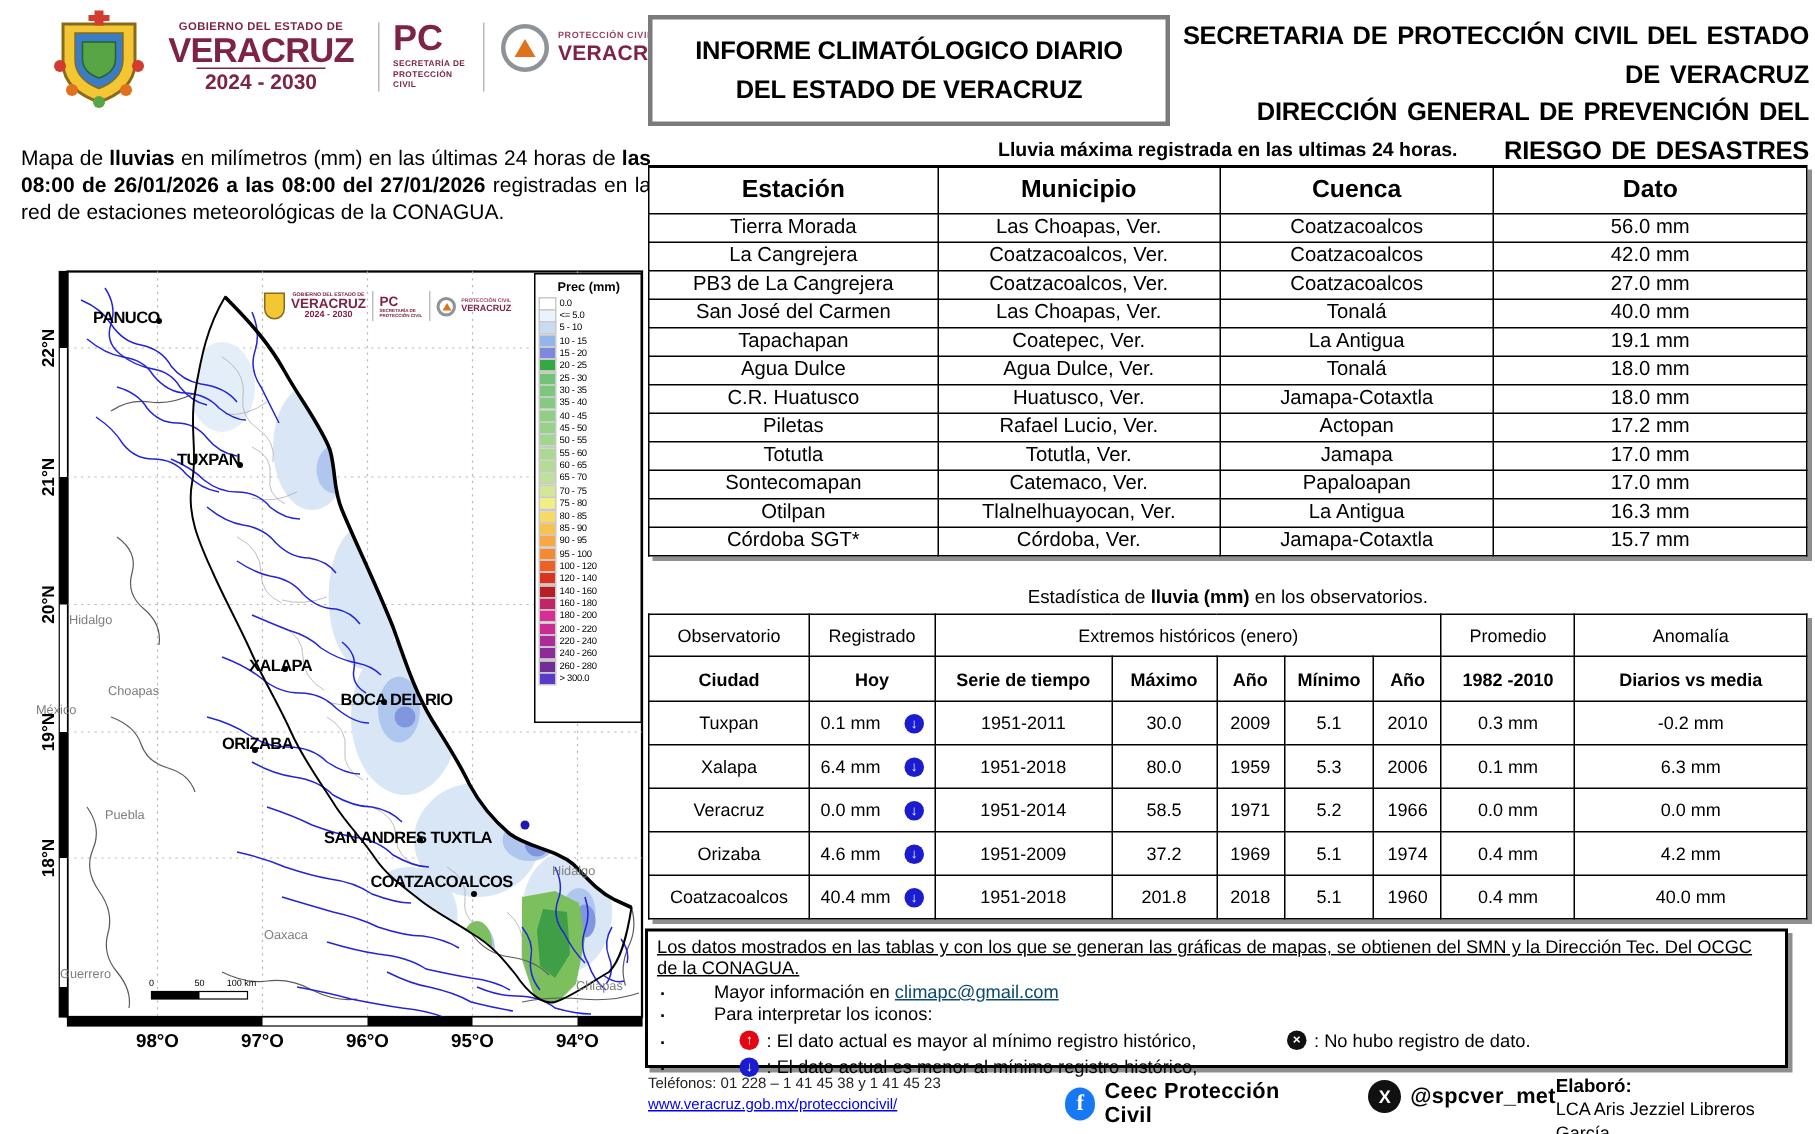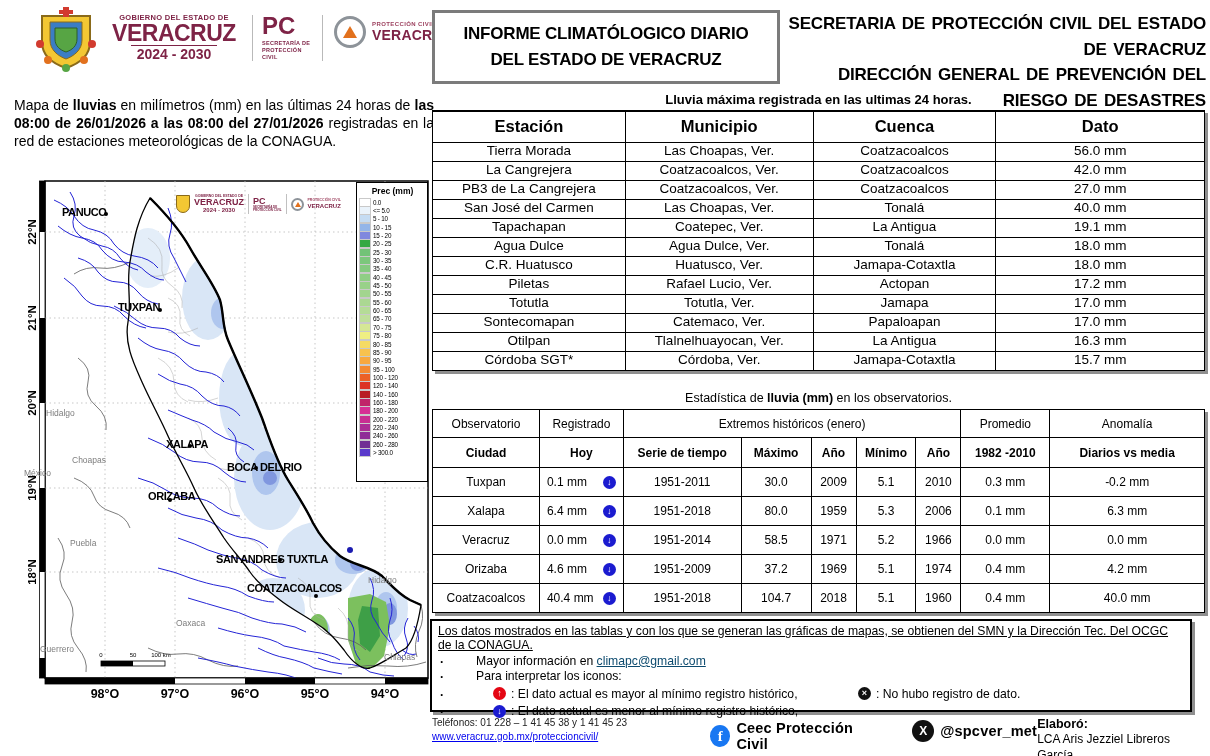--- a/index.html
+++ b/index.html
@@ -718,21 +718,21 @@
     <td>Coatzacoalcos</td>
     <td class="today-cell">
       <span class="today-wrap">
         <span>40.4 mm</span>
         <span class="circle-icon ci-blue">
               <span>↓</span>
             </span>
       </span>
     </td>
     <td>1951-2018</td>
-    <td>104.7</td>
+    <td>201.8</td>
     <td>2018</td>
     <td>5.1</td>
     <td>1960</td>
     <td>0.4 mm</td>
     <td>40.0 mm</td>
   </tr>
 </tbody>
 </table>
 
 <div class="abs notes">

